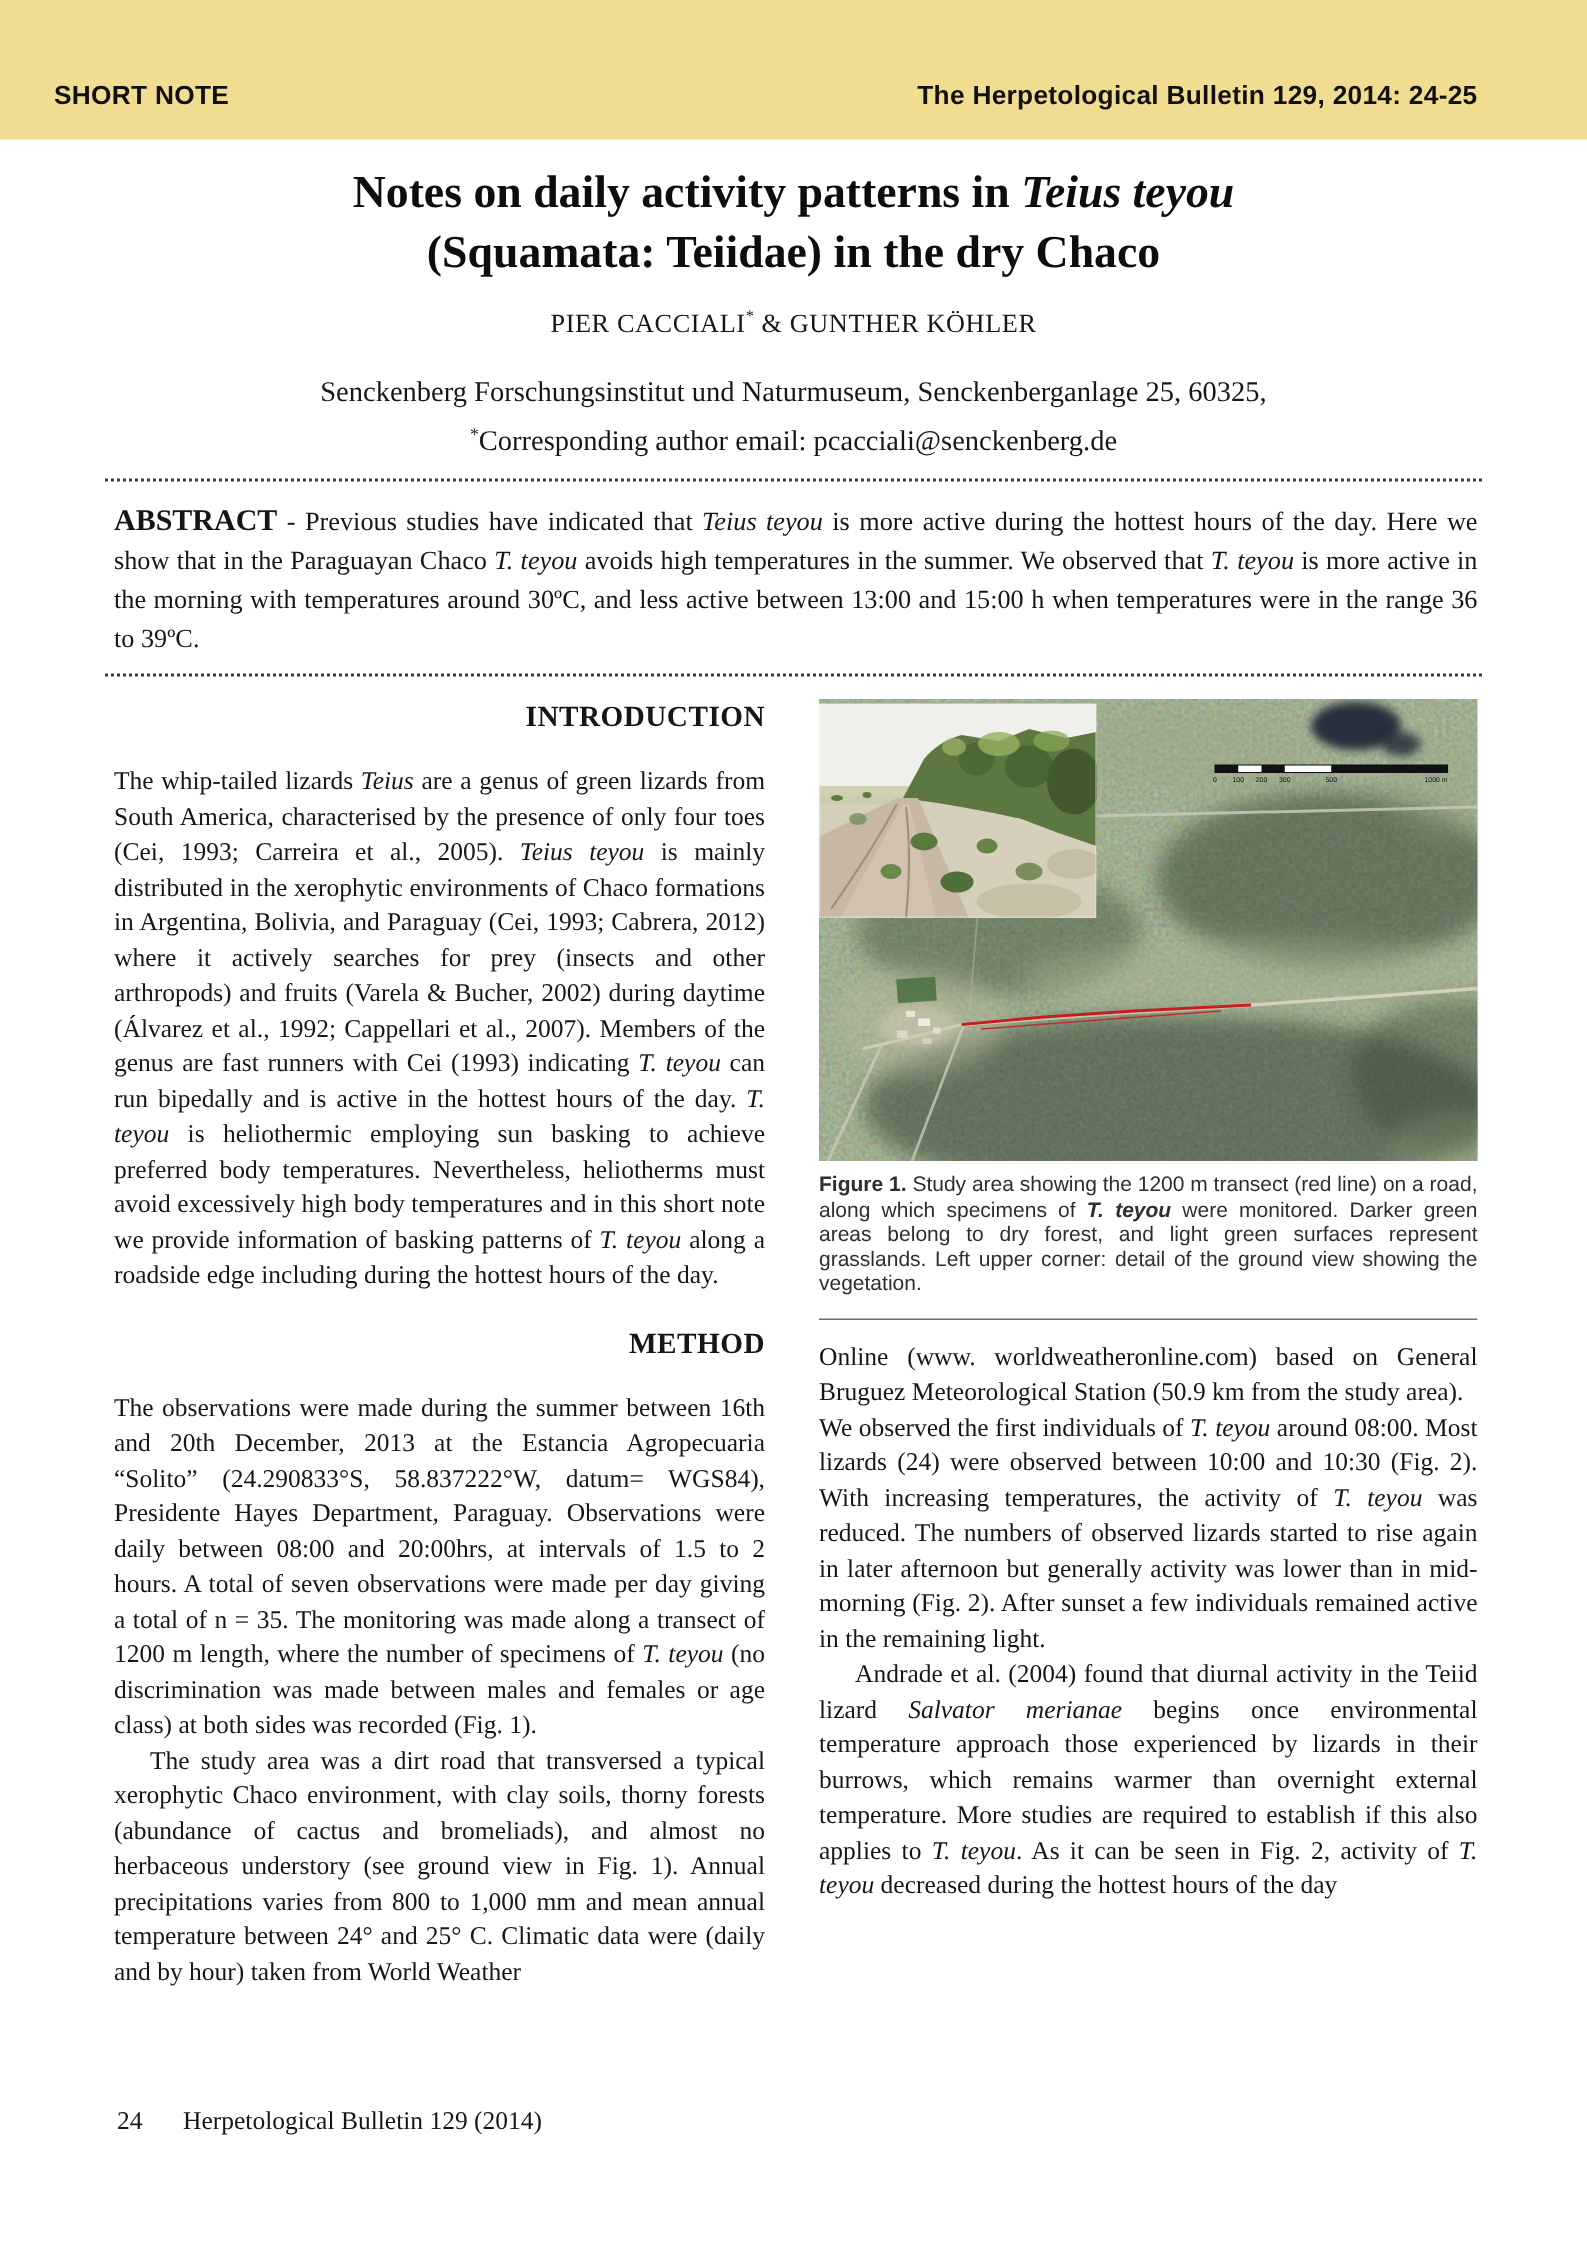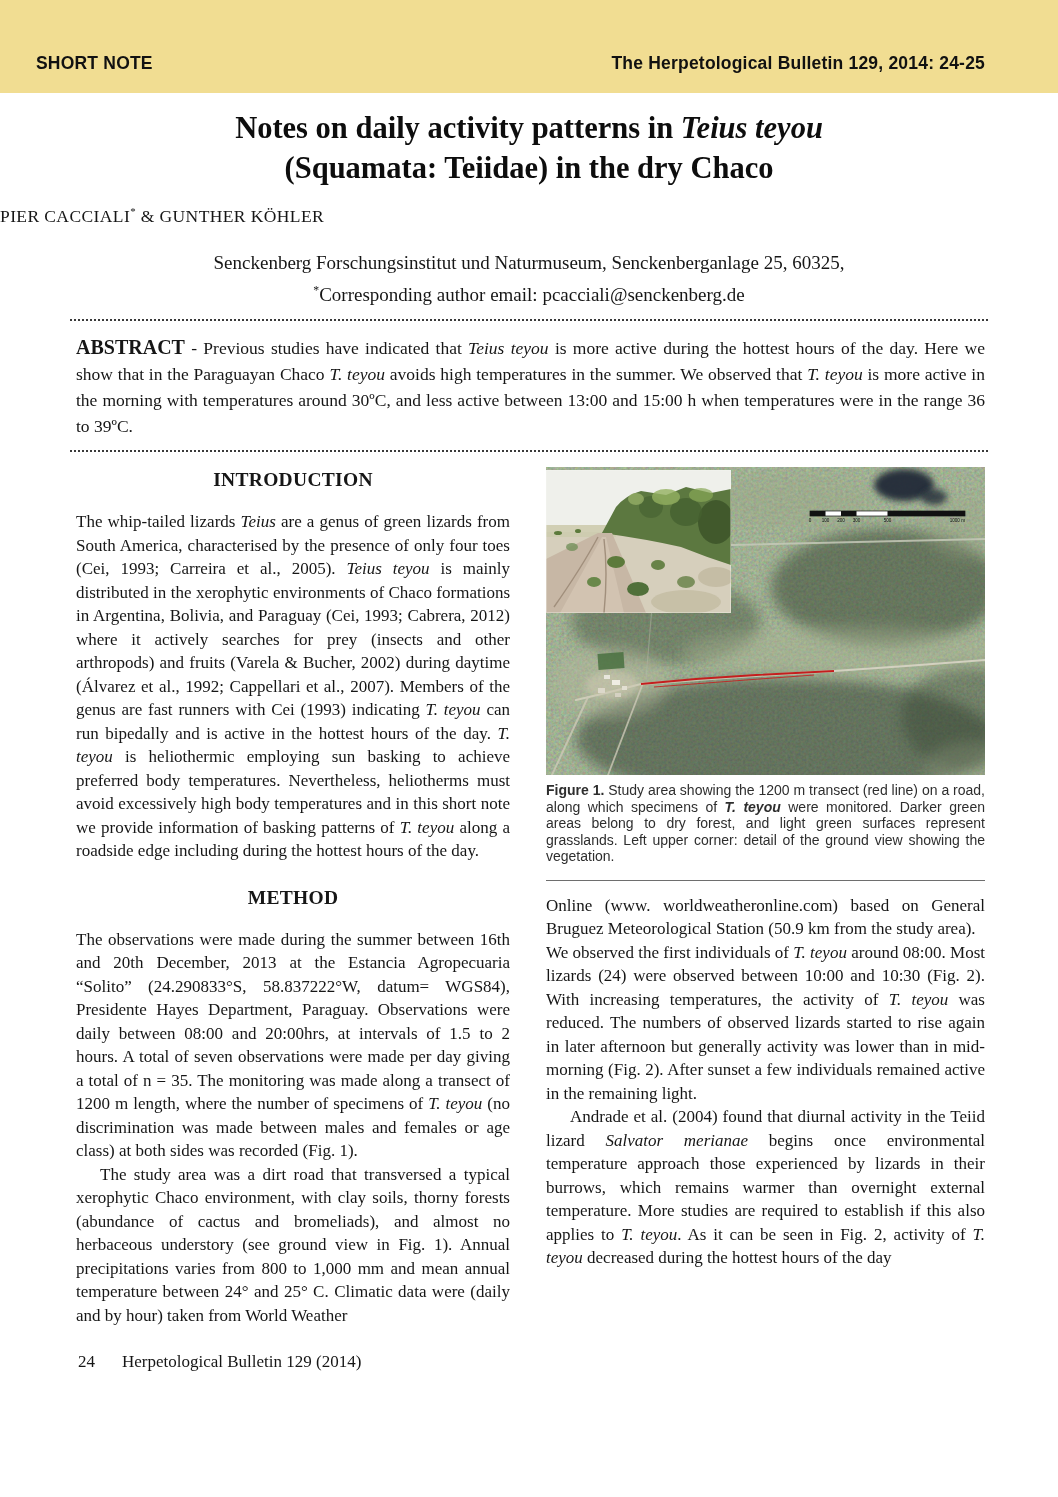--- a/index.html
+++ b/index.html
@@ -24,21 +24,21 @@
     font-weight:bold; font-size:17.5px; color:#111; letter-spacing:.2px;
   }
   
   .title {
     margin: 15px 60px 0 60px;
     text-align:center;
     font-weight:bold; font-size:30.5px; line-height:40px;
     color:#0d0d0d;
   }
   .authors {
-    margin-top:17px; text-align:left;
+    margin-top:17px; text-align:center;
     font-size:17.5px; letter-spacing:.4px;
   }
   .affiliation {
     margin-top:22px; text-align:center;
     font-size:19px; line-height:28px;
   }
   .dotted {
     margin: 0 70px; height:0;
     border-top: 2px dotted #3a3a3a;
   }
@@ -54,21 +54,21 @@
   .columns {
     display:flex; gap:36px;
     margin: 15px 73px 0 76px;
   }
   .col { font-size:17px; line-height:23.5px; }
   .col.left  { width:434px; }
   .col.right { width:439px; }
   .col p { margin:0; text-align:justify; }
   .col p.indent { text-indent:24px; }
   .col h2 {
-    margin:0; text-align:center;
+    margin:0; text-align:right;
     font-size:19.5px; line-height:26px; font-weight:bold;
     letter-spacing:.3px;
   }
   .col.left h2.intro   { margin-bottom:17px; }
   .col.left h2.method  { margin-top:22px; margin-bottom:17px; }
   .col.right h2.results{ margin-top:13px; margin-bottom:15px; }
   
   figure { margin:0; padding:0; width:439px; }
   figure svg { display:block; }
   figcaption {
@@ -76,21 +76,21 @@
     font-family:"Liberation Sans", sans-serif;
     font-size:14px; line-height:16.5px;
     color:#2e2e2e; text-align:justify;
   }
   .cap-divider {
     border:none; height:0; border-top:1.5px solid #6e6e6e;
     margin: 15px 0 13px 0;
   }
   
   .footer {
-    position:absolute; left:78px; top:1352px;
+    position:absolute; left:78px; top:1404px;
     font-size:17px;
   }
   .footer .pnum { margin-right:27px; }
   
   .it { font-style: italic; }
   .bd { font-weight: bold; }
   .sup { font-size:.62em; vertical-align:super; }
 </style>
 </head>
 <body>

